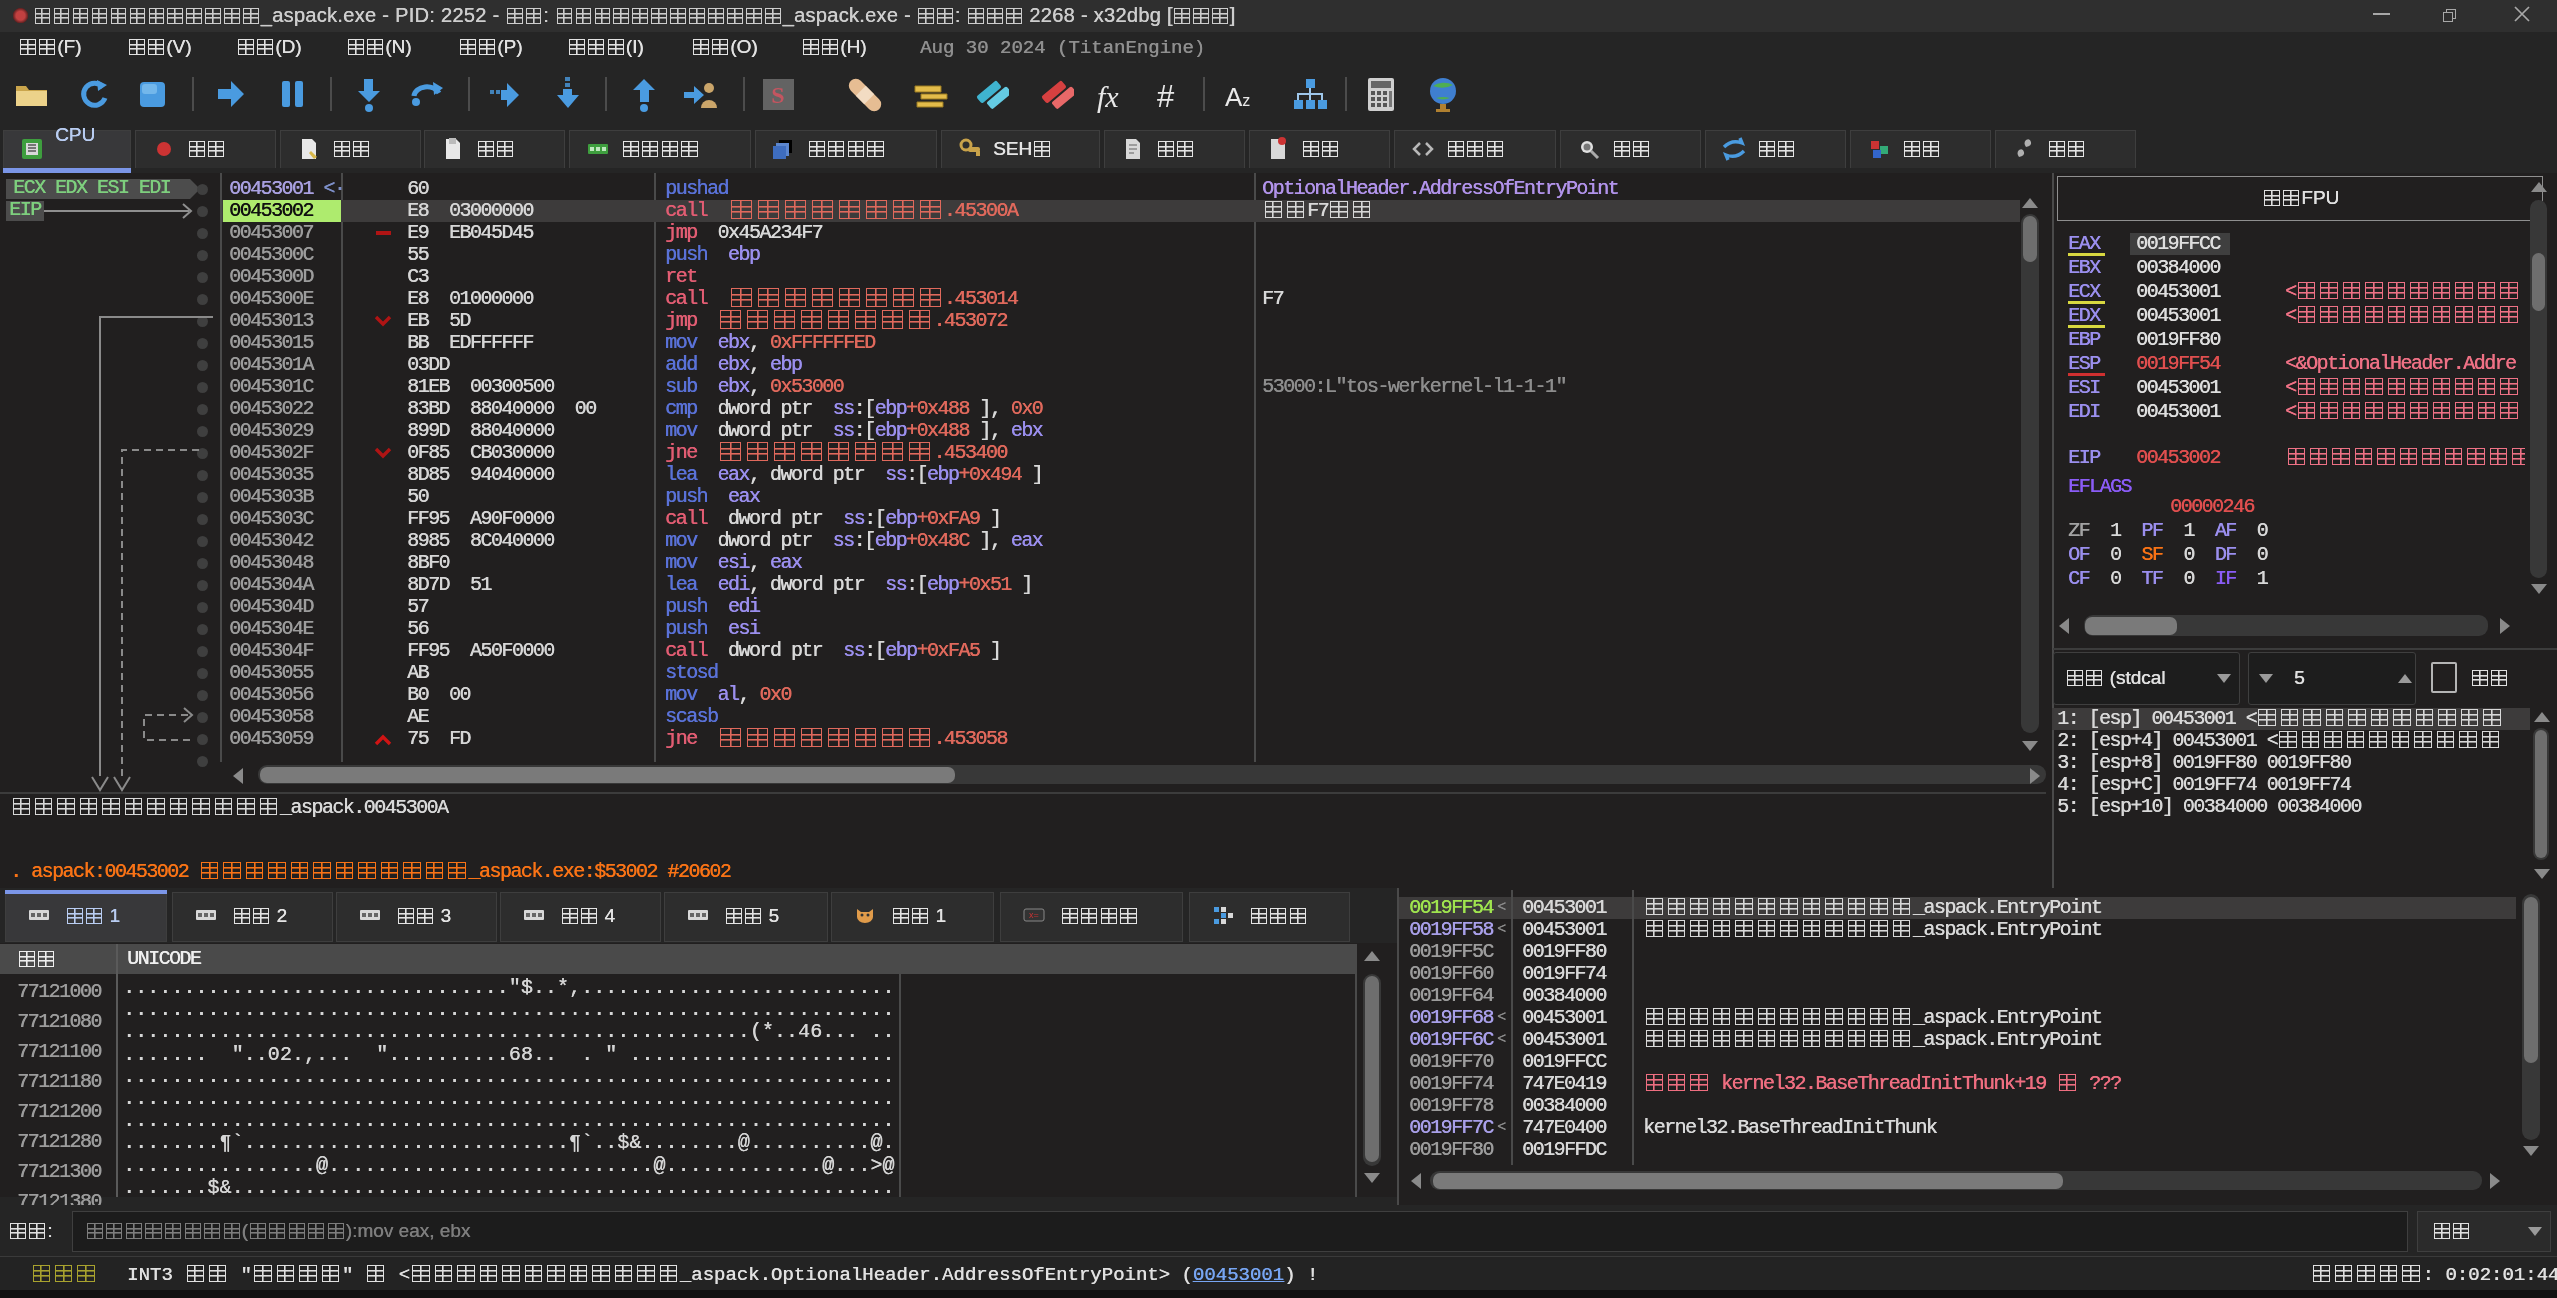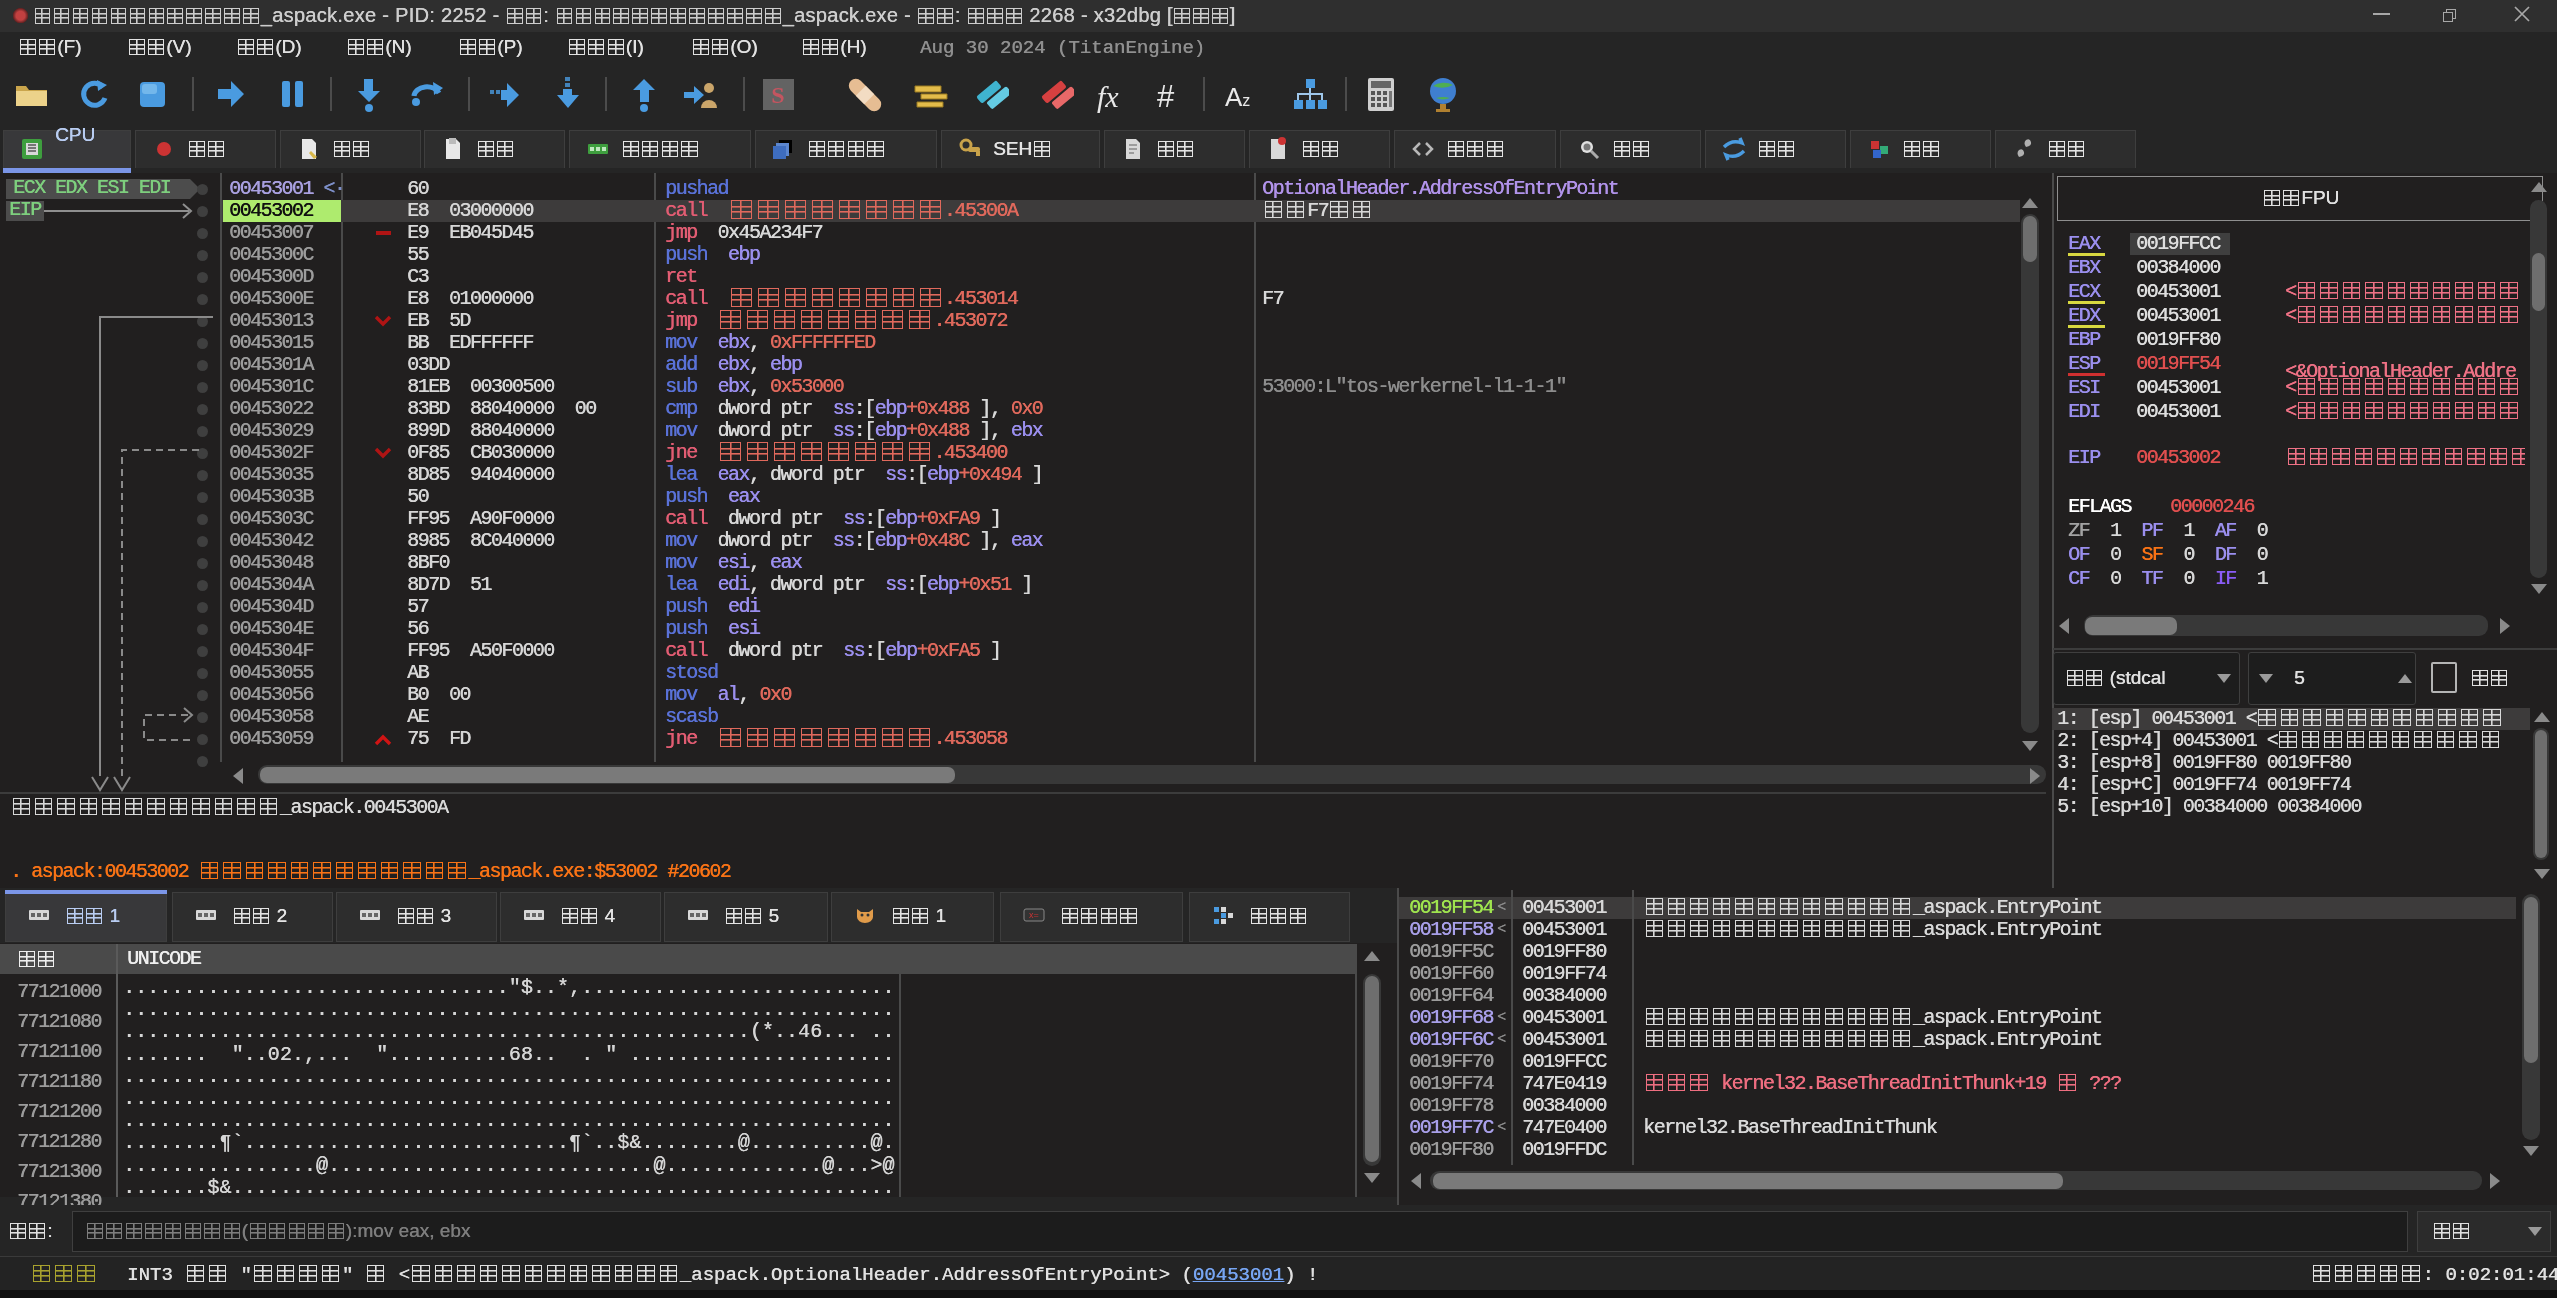--- a/index.html
+++ b/index.html
@@ -341,31 +341,31 @@
 <div class="a mono" style="left:2285px;top:281px;width:240px;overflow:hidden;color:#ee7185">&lt;<i></i><i></i><i></i><i></i><i></i><i></i><i></i><i></i><i></i><i></i></div>
 <div class="a mono" style="left:2068px;top:305px;color:#9b8fee">EDX</div>
 <div class="a" style="left:2068px;top:325px;width:37px;height:2.5px;background:#d8d840"></div>
 <div class="a mono" style="left:2136px;top:305px;color:#dedede">00453001</div>
 <div class="a mono" style="left:2285px;top:305px;width:240px;overflow:hidden;color:#ee7185">&lt;<i></i><i></i><i></i><i></i><i></i><i></i><i></i><i></i><i></i><i></i></div>
 <div class="a mono" style="left:2068px;top:329px;color:#9b8fee">EBP</div>
 <div class="a mono" style="left:2136px;top:329px;color:#dedede">0019FF80</div>
 <div class="a mono" style="left:2068px;top:353px;color:#9b8fee">ESP</div>
 <div class="a" style="left:2068px;top:373px;width:37px;height:2.5px;background:#d03030"></div>
 <div class="a mono" style="left:2136px;top:353px;color:#e04f4f">0019FF54</div>
-<div class="a mono" style="left:2285px;top:361px;width:240px;overflow:hidden;color:#ee7185">&lt;&amp;OptionalHeader.Addre</div>
+<div class="a mono" style="left:2285px;top:353px;width:240px;overflow:hidden;color:#ee7185">&lt;&amp;OptionalHeader.Addre</div>
 <div class="a mono" style="left:2068px;top:377px;color:#9b8fee">ESI</div>
 <div class="a mono" style="left:2136px;top:377px;color:#dedede">00453001</div>
 <div class="a mono" style="left:2285px;top:377px;width:240px;overflow:hidden;color:#ee7185">&lt;<i></i><i></i><i></i><i></i><i></i><i></i><i></i><i></i><i></i><i></i></div>
 <div class="a mono" style="left:2068px;top:401px;color:#9b8fee">EDI</div>
 <div class="a mono" style="left:2136px;top:401px;color:#dedede">00453001</div>
 <div class="a mono" style="left:2285px;top:401px;width:240px;overflow:hidden;color:#ee7185">&lt;<i></i><i></i><i></i><i></i><i></i><i></i><i></i><i></i><i></i><i></i></div>
 <div class="a mono" style="left:2068px;top:447px;color:#9b8fee">EIP</div>
 <div class="a mono" style="left:2136px;top:447px;color:#e04f4f">00453002</div>
 <div class="a mono" style="left:2285px;top:447px;width:240px;overflow:hidden;color:#ee7185"><i></i><i></i><i></i><i></i><i></i><i></i><i></i><i></i><i></i><i></i><i></i></div>
-<div class="a mono" style="left:2068px;top:496px;color:#ffffff">EFLAGS</div>
+<div class="a mono" style="left:2068px;top:476px;color:#8b5cf6">EFLAGS</div>
 <div class="a mono" style="left:2170px;top:496px;color:#e04f4f">00000246</div>
 <div class="a mono" style="left:2068px;top:520px"><span style="color:#a3a3a3">ZF</span>  <span class="wh">1</span>  <span style="color:#9b8fee">PF</span>  <span class="wh">1</span>  <span style="color:#9b8fee">AF</span>  <span class="wh">0</span></div>
 <div class="a mono" style="left:2068px;top:544px"><span style="color:#9b8fee">OF</span>  <span class="wh">0</span>  <span style="color:#f97316">SF</span>  <span class="wh">0</span>  <span style="color:#9b8fee">DF</span>  <span class="wh">0</span></div>
 <div class="a mono" style="left:2068px;top:568px"><span style="color:#9b8fee">CF</span>  <span class="wh">0</span>  <span style="color:#9b8fee">TF</span>  <span class="wh">0</span>  <span style="color:#8b5cf6">IF</span>  <span class="wh">1</span></div>
 <div class="a tr" style="left:2530px;top:200px;width:17px;height:378px"></div>
 <div class="arr" style="left:2531px;top:182px;border-left:8px solid transparent;border-right:8px solid transparent;border-bottom:10px solid #8a8a8a"></div>
 <div class="arr" style="left:2531px;top:584px;border-left:8px solid transparent;border-right:8px solid transparent;border-top:10px solid #8a8a8a"></div>
 <div class="a th" style="left:2532px;top:253px;width:13px;height:58px;background:#6e6e6e"></div>
 <div class="a tr" style="left:2084px;top:615px;width:404px;height:21px"></div>
 <div class="arr" style="left:2059px;top:618px;border-top:8px solid transparent;border-bottom:8px solid transparent;border-right:10px solid #8a8a8a"></div>

